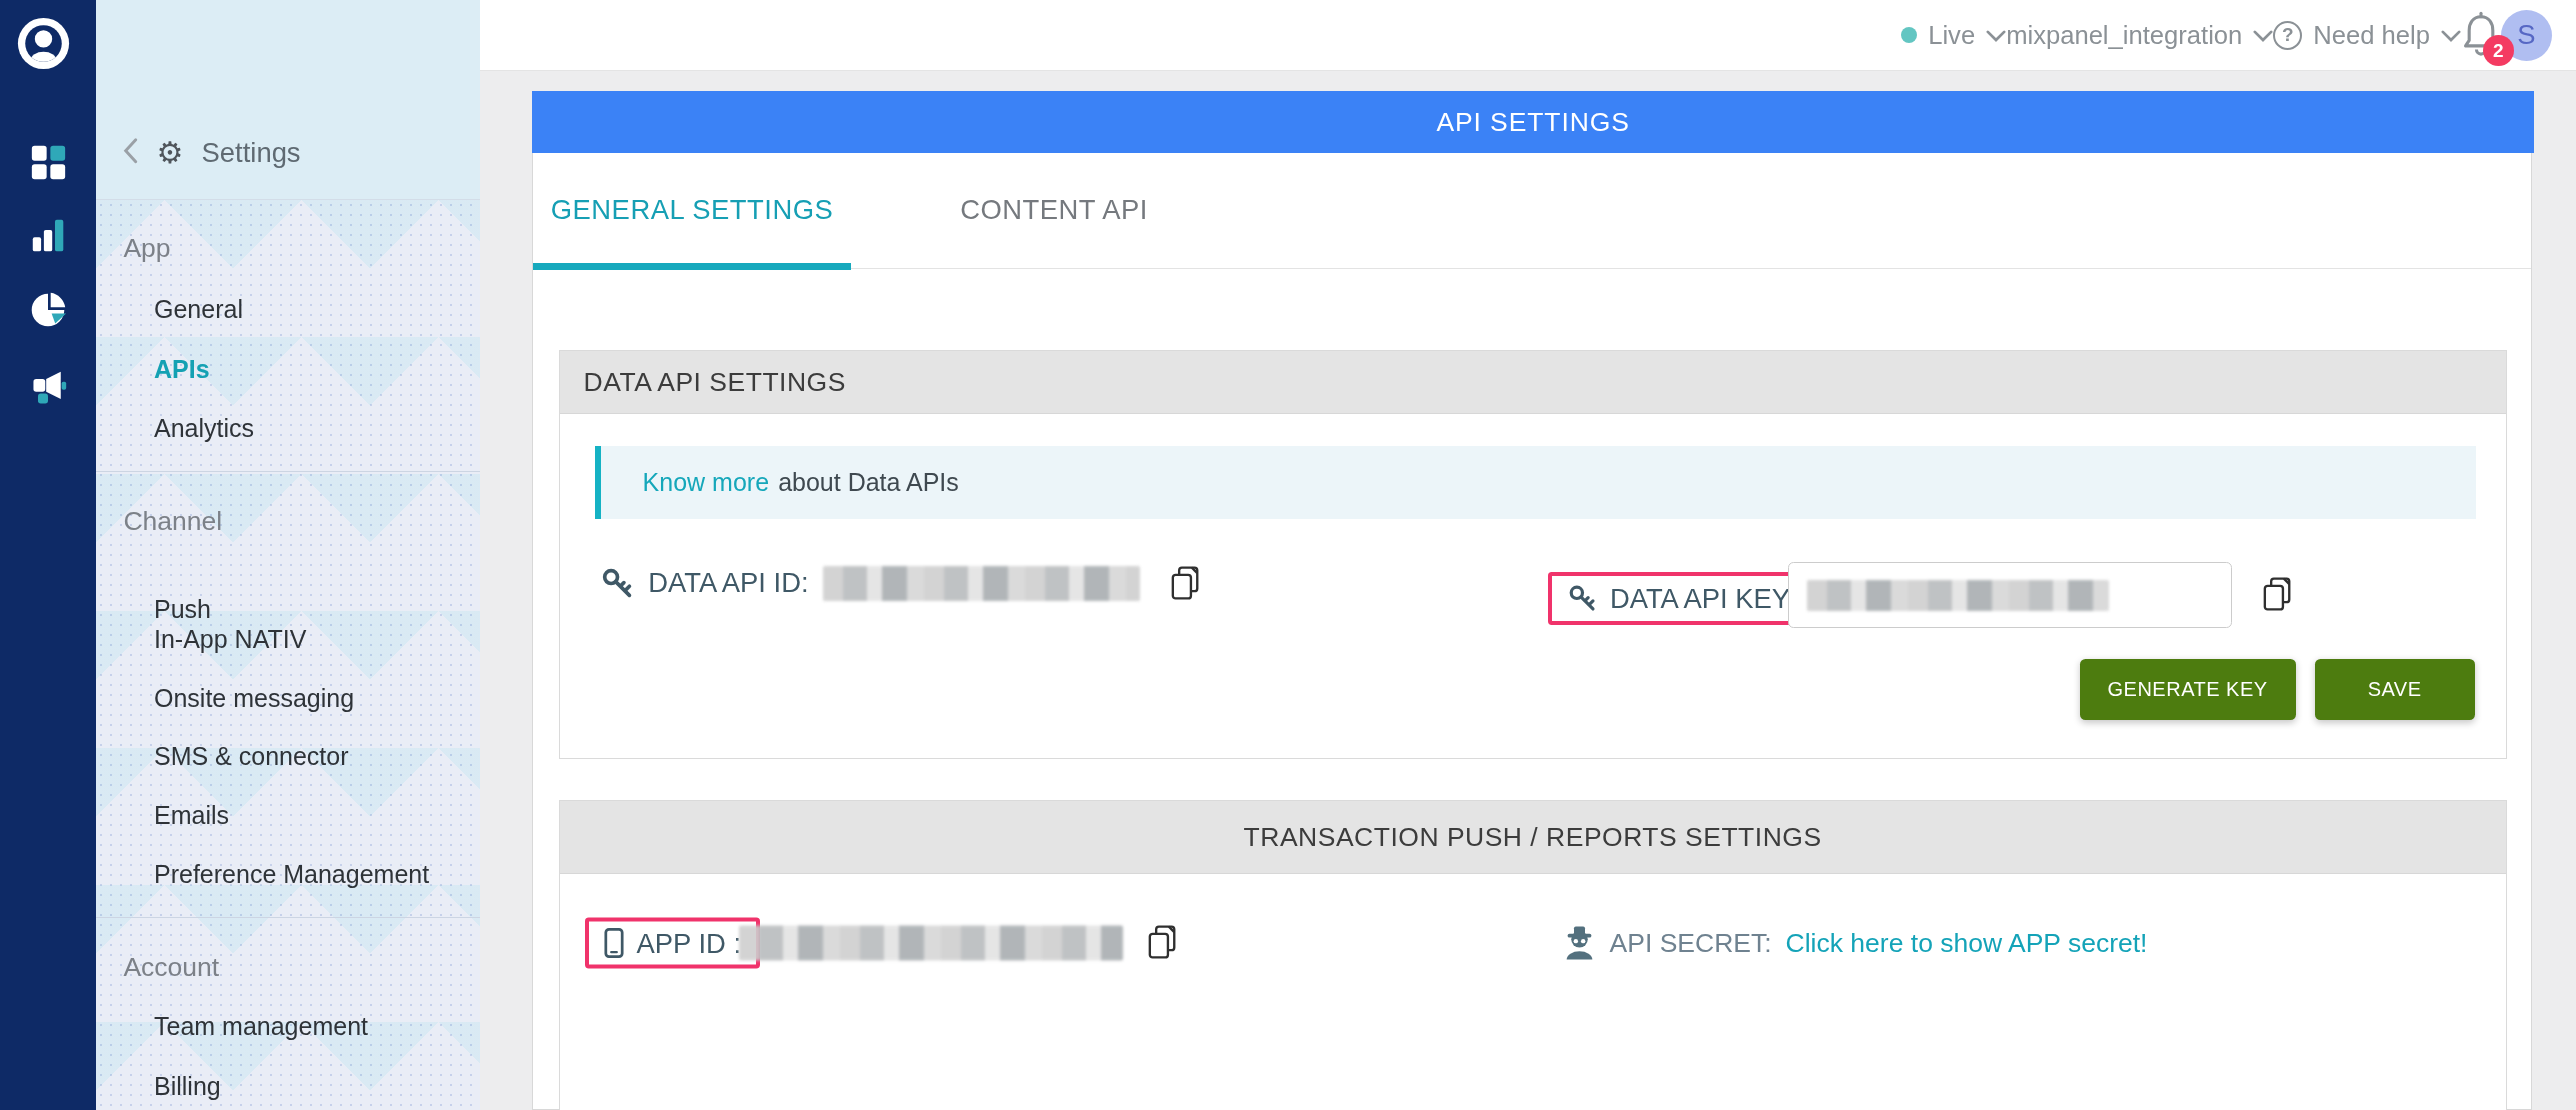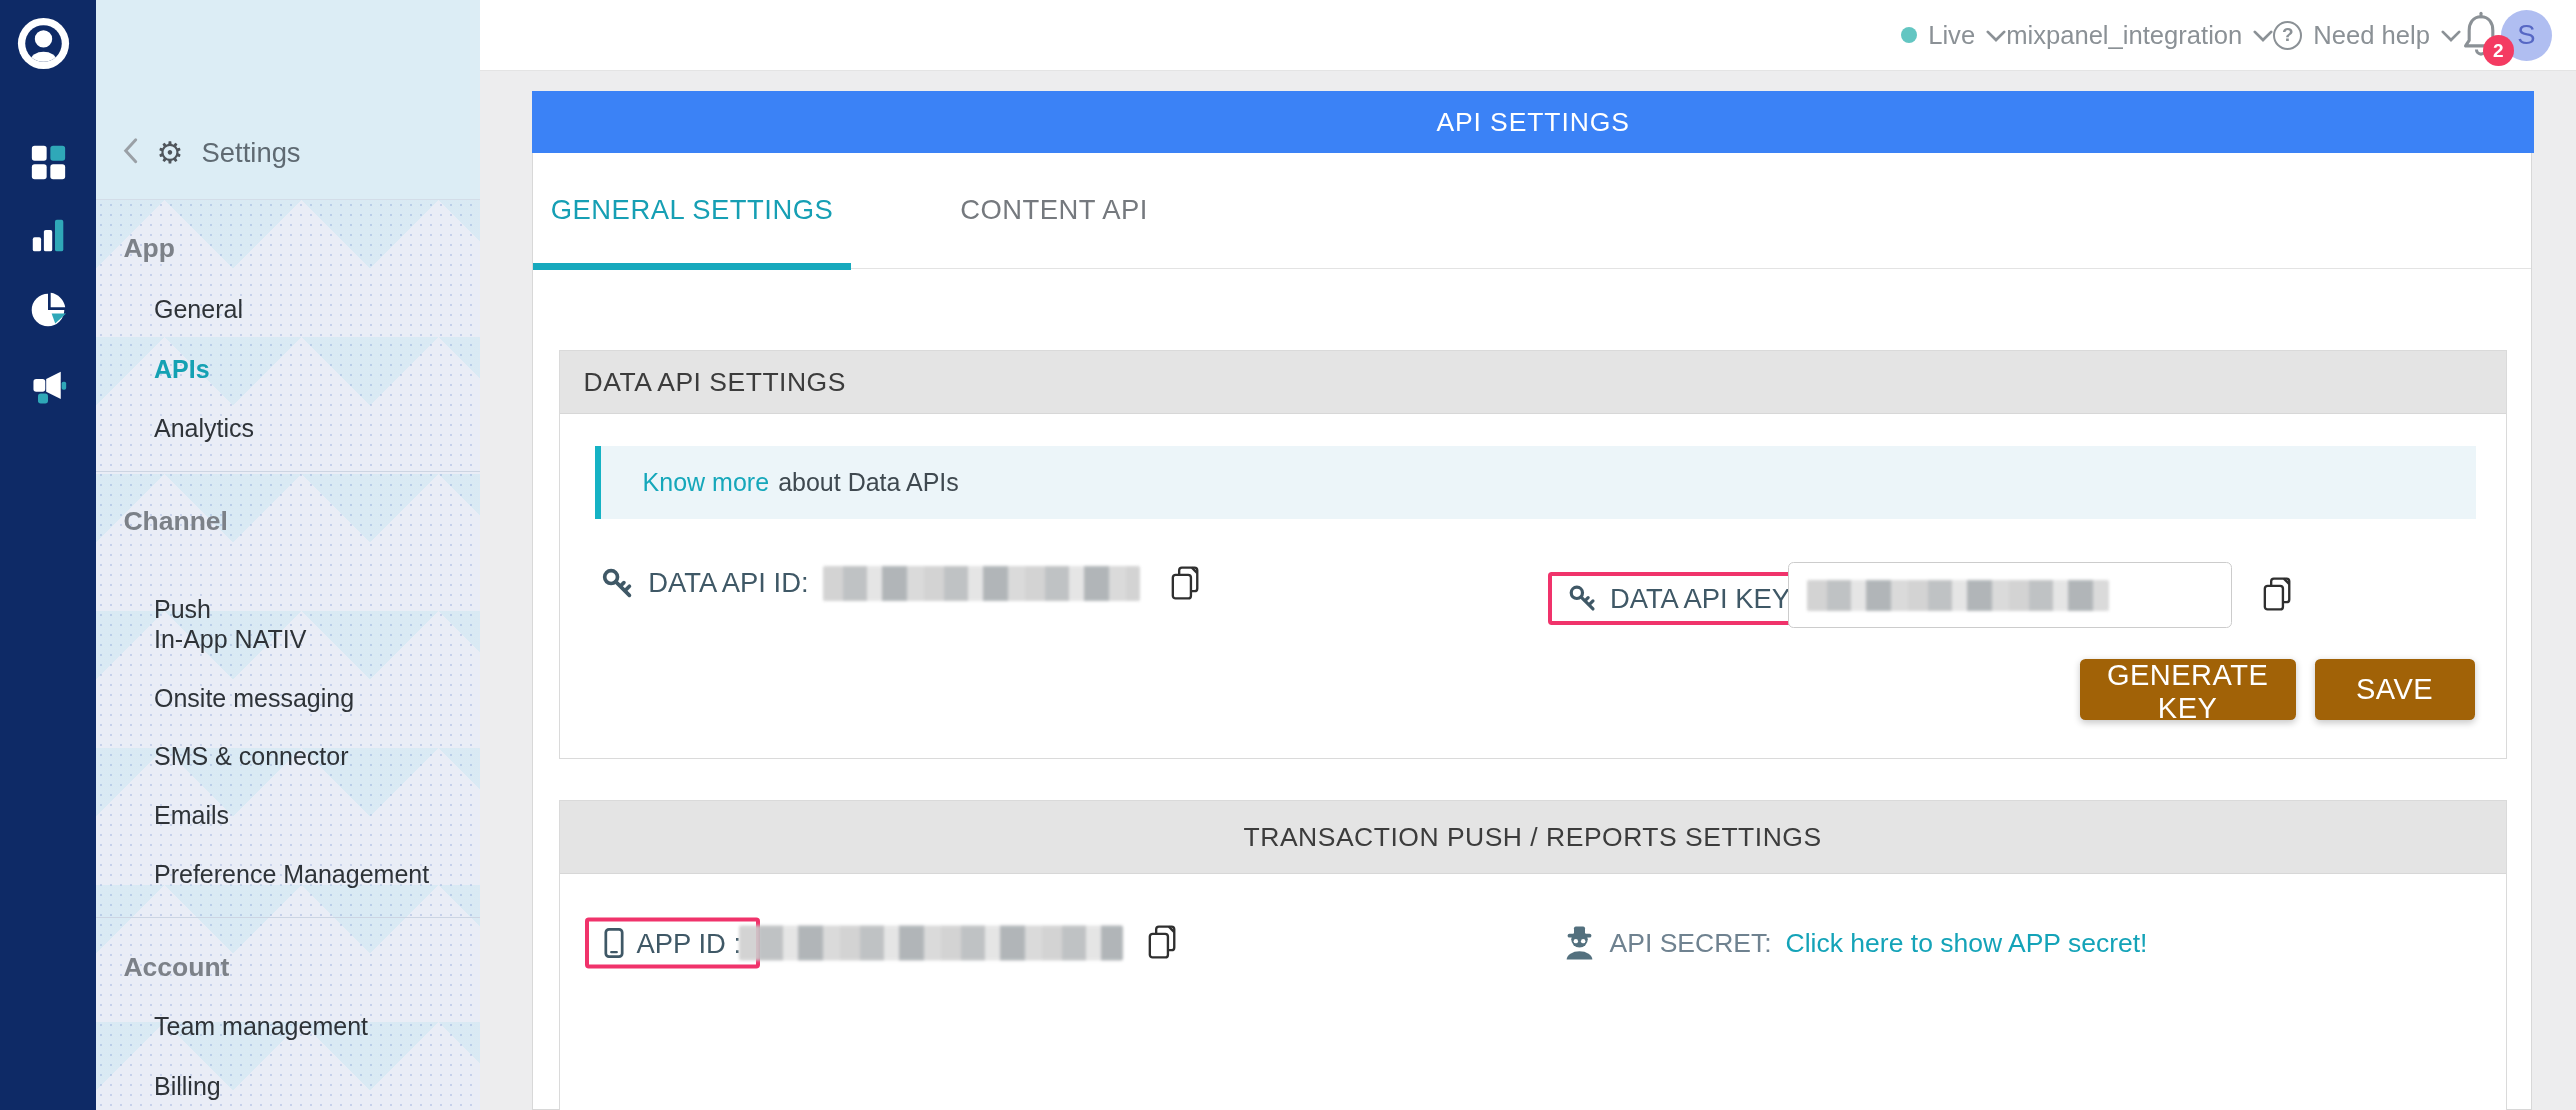--- a/index.html
+++ b/index.html
@@ -39,21 +39,21 @@
     position: absolute; left: 0; top: 199px; width: 384px; height: 911px;
     background-color: #e9edf6;
     background-image:
       radial-gradient(rgba(62,96,190,0.20) 1.2px, transparent 1.3px),
       linear-gradient(135deg, rgba(205,231,242,0.55) 25%, transparent 25%),
       linear-gradient(225deg, rgba(205,231,242,0.55) 25%, transparent 25%);
     background-size: 10px 10px, 137px 137px, 137px 137px;
     border-top: 0.9px solid #d3dde8;
   }
   .side-section-label {
-    position: absolute; left: 27.4px; font-size: 26.5px; font-weight: bold; color: #7c8188;
+    position: absolute; left: 27.4px; font-size: 26.5px; font-weight: normal; color: #7c8188;
   }
   .side-item {
     position: absolute; left: 58px; font-size: 25px; color: #2e3338; cursor: pointer; white-space: nowrap;
   }
   .side-item.active { color: #14a1b3; font-weight: bold; }
   .side-divider { position: absolute; left: 0; width: 384px; height: 0; border-top: 0.9px solid #ccd5e3; }
 
   
   .topbar {
     position: absolute; left: 480px; top: 0; width: 2096px; height: 71px;
@@ -137,22 +137,22 @@
     border: 4.6px solid #f0336b; border-radius: 3.7px;
     display: flex; align-items: center; gap: 12.8px;
     background: transparent;
   }
   .key-input {
     position: absolute; width: 444px; height: 66px;
     border: 1.8px solid #cccccc; border-radius: 5.5px; background: #fff;
     display: flex; align-items: center; padding: 0 18.3px;
   }
   .teal-btn {
-    position: absolute; height: 61px; background: #a16207; color: #fff;
-    border: none; border-radius: 5.5px; font-size: 29px; letter-spacing: 0.5px;
+    position: absolute; height: 61px; background: #4d7c0f; color: #fff;
+    border: none; border-radius: 5.5px; font-size: 20px; letter-spacing: 0.5px;
     font-family: "Liberation Sans", sans-serif;
     box-shadow: 0 2.7px 7.3px rgba(0,0,0,0.22); cursor: pointer;
   }
   .secret-row { position: absolute; display: flex; align-items: center; gap: 14px; }
   .secret-label { font-size: 26.5px; color: #6f8290; }
   .secret-link { font-size: 26.5px; color: #14a3b8; font-weight: 500; cursor: pointer; }
 </style>
 </head>
 <body>
 

